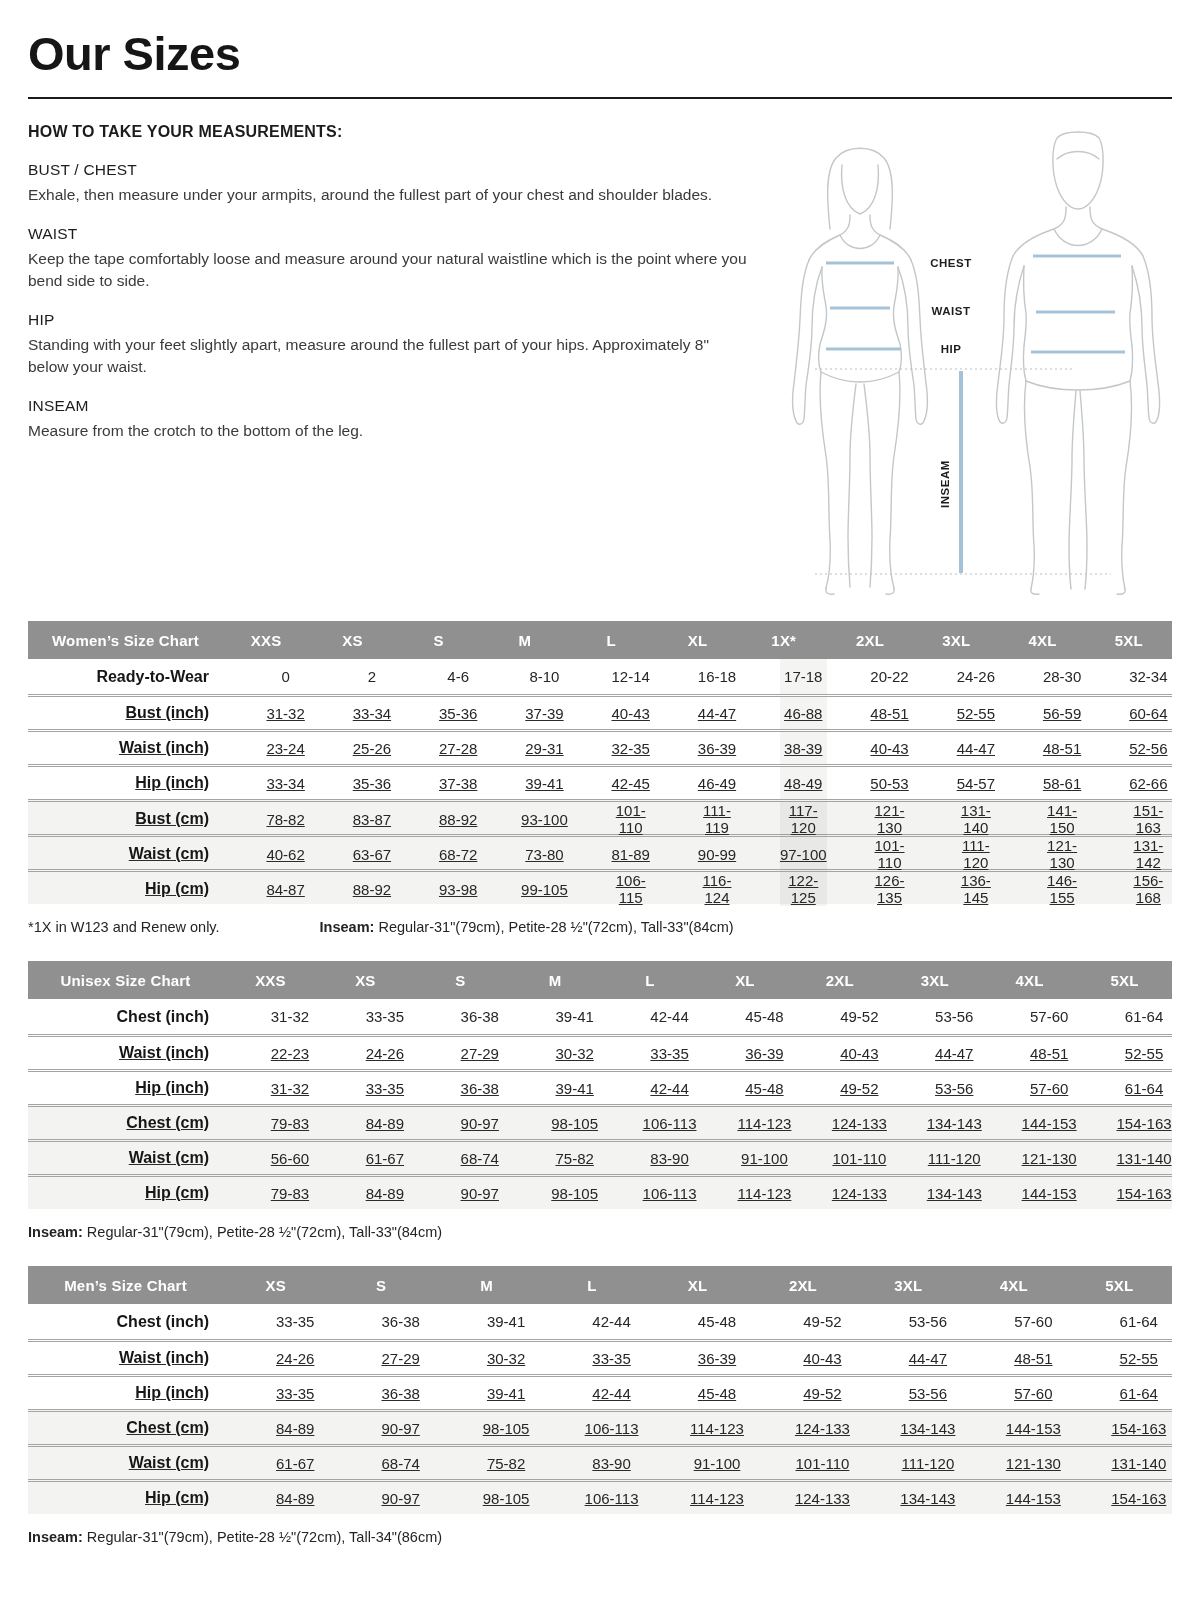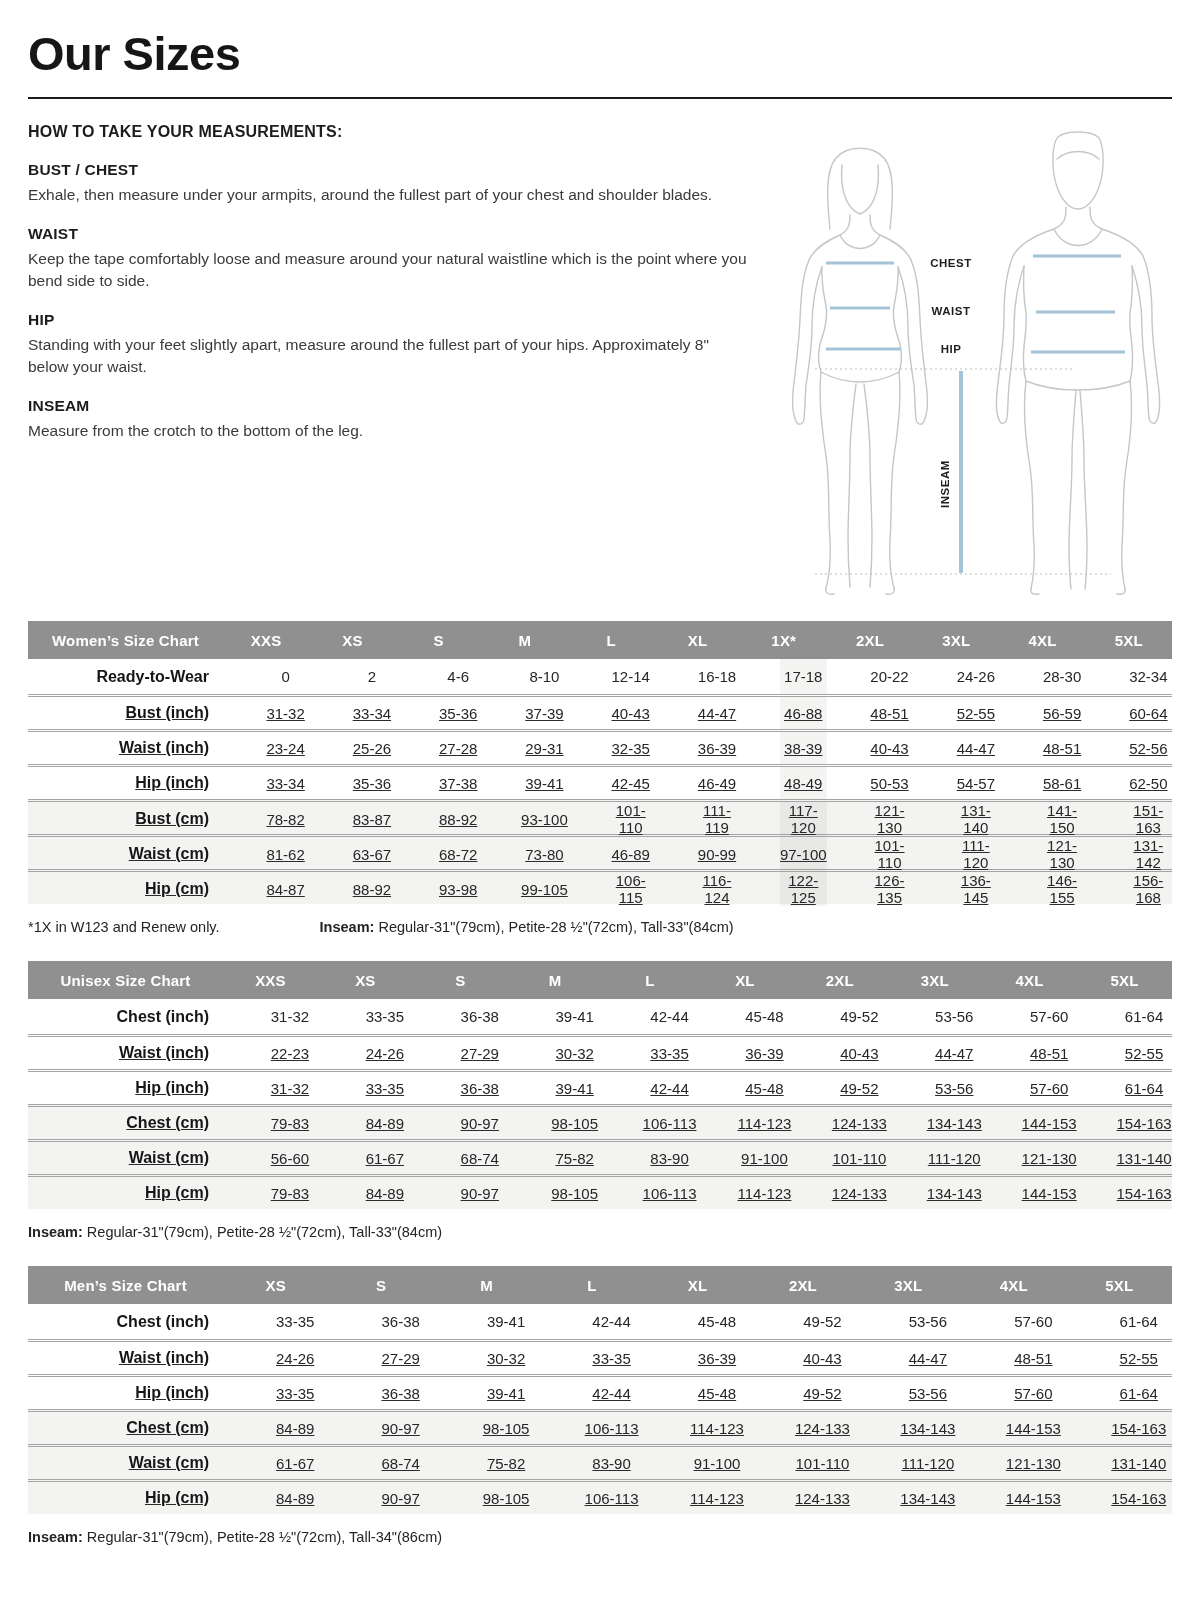--- a/index.html
+++ b/index.html
@@ -24,21 +24,21 @@
 
   
   .intro { display:flex; align-items:flex-start; }
   .instructions { flex:1 1 auto; max-width:740px; padding-right:20px; }
   .how-to {
     font-size:16px; font-weight:700; color:#1c1c1c;
     letter-spacing:0.2px; margin-bottom:20px;
   }
   .m-section { margin-bottom:20px; }
   .m-heading {
-    font-size:15.5px; font-weight:700; color:#1c1c1c;
+    font-size:15.5px; font-weight:400; color:#1c1c1c;
     letter-spacing:0.2px; margin-bottom:5px;
   }
   .m-body { font-size:15.5px; line-height:1.38; color:#3a3a3a; }
 
   .diagram { width:400px; flex:0 0 auto; padding-top:2px; }
   .diagram svg { display:block; }
 
   
   .tbl { margin-top:26px; }
   .thead {
@@ -222,43 +222,43 @@
           <div class="td">33-34</div>
           <div class="td">35-36</div>
           <div class="td">37-38</div>
           <div class="td">39-41</div>
           <div class="td">42-45</div>
           <div class="td">46-49</div>
           <div class="td hl">48-49</div>
           <div class="td">50-53</div>
           <div class="td">54-57</div>
           <div class="td">58-61</div>
-          <div class="td">62-50</div>
+          <div class="td">62-66</div>
         </div>
         <div class="tr striped sep" style="grid-template-columns: 195px repeat(11, 1fr);">
           <div class="td lab">Bust (cm)</div>
           <div class="td">78-82</div>
           <div class="td">83-87</div>
           <div class="td">88-92</div>
           <div class="td">93-100</div>
           <div class="td">101-110</div>
           <div class="td">111-119</div>
           <div class="td hl">117-120</div>
           <div class="td">121-130</div>
           <div class="td">131-140</div>
           <div class="td">141-150</div>
           <div class="td">151-163</div>
         </div>
         <div class="tr striped sep" style="grid-template-columns: 195px repeat(11, 1fr);">
           <div class="td lab">Waist (cm)</div>
-          <div class="td">81-62</div>
+          <div class="td">40-62</div>
           <div class="td">63-67</div>
           <div class="td">68-72</div>
           <div class="td">73-80</div>
-          <div class="td">46-89</div>
+          <div class="td">81-89</div>
           <div class="td">90-99</div>
           <div class="td hl">97-100</div>
           <div class="td">101-110</div>
           <div class="td">111-120</div>
           <div class="td">121-130</div>
           <div class="td">131-142</div>
         </div>
         <div class="tr striped sep" style="grid-template-columns: 195px repeat(11, 1fr);">
           <div class="td lab">Hip (cm)</div>
           <div class="td">84-87</div>

